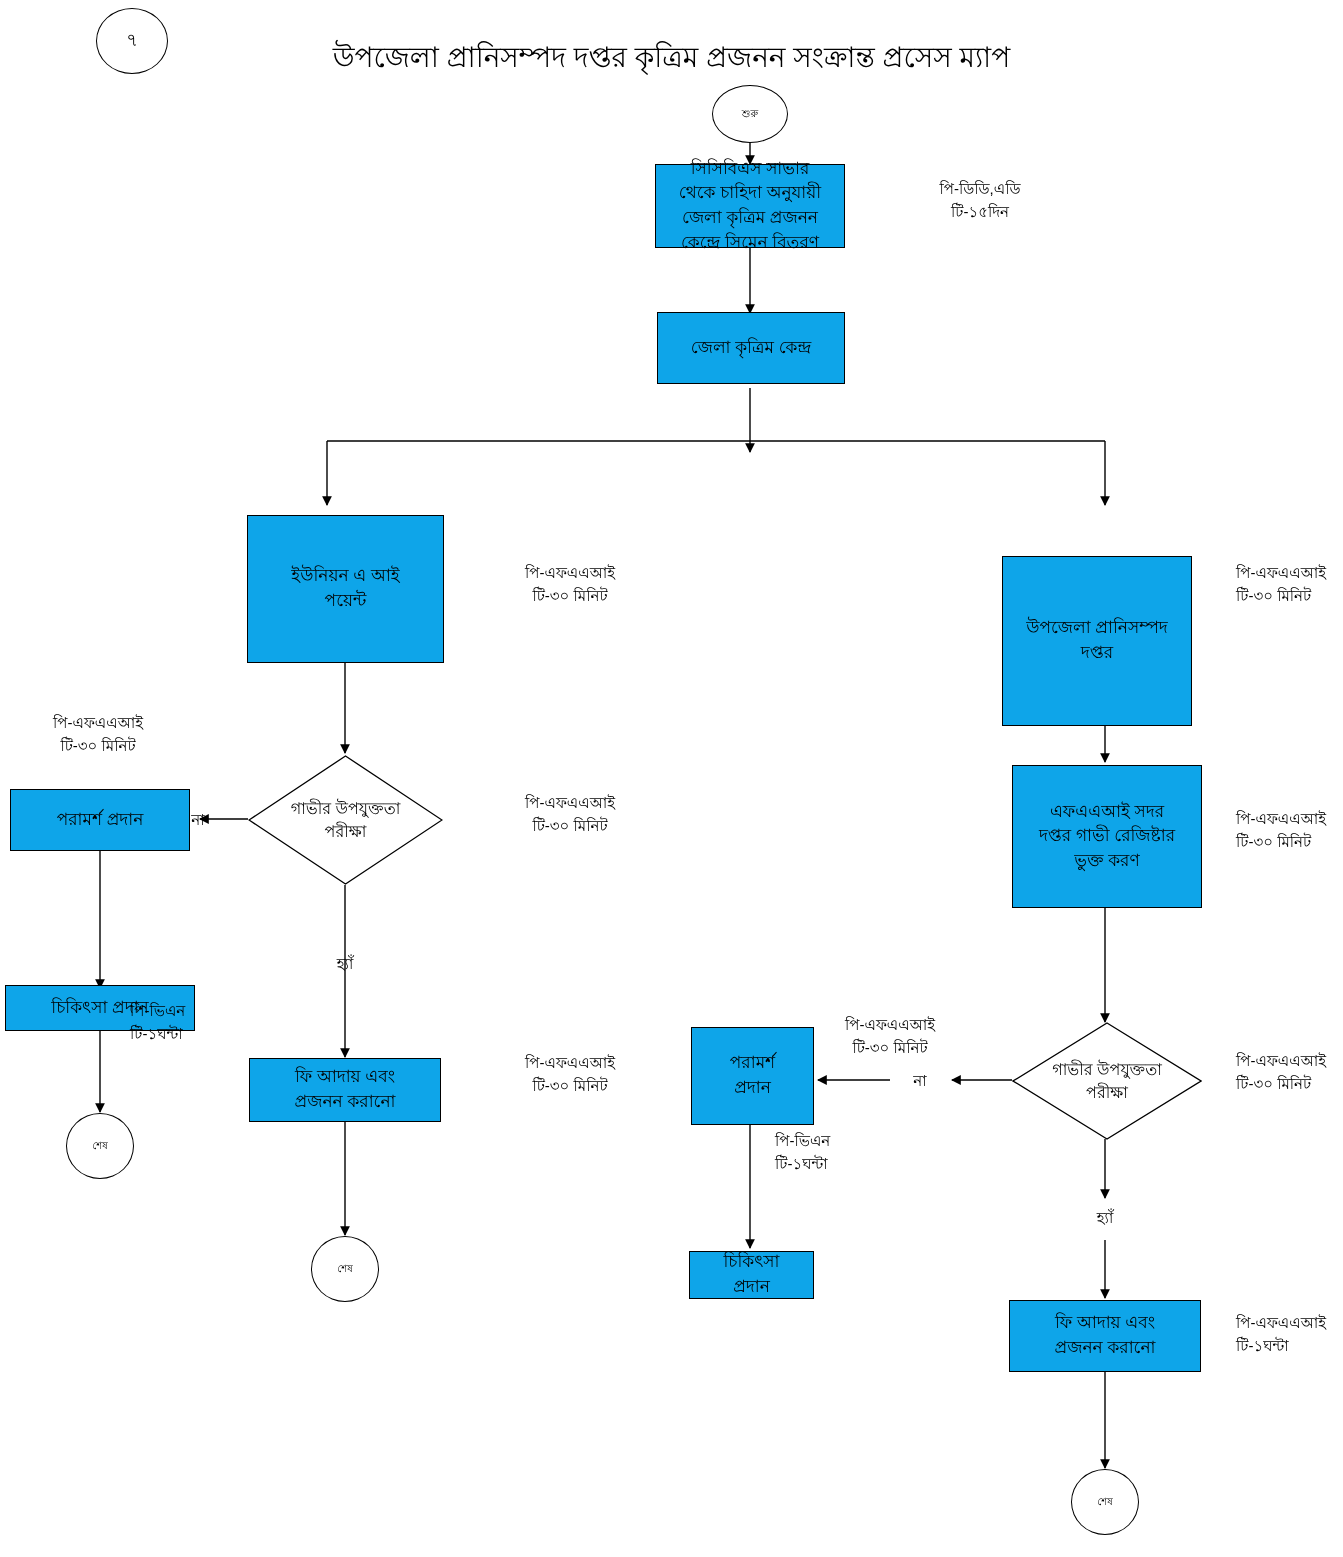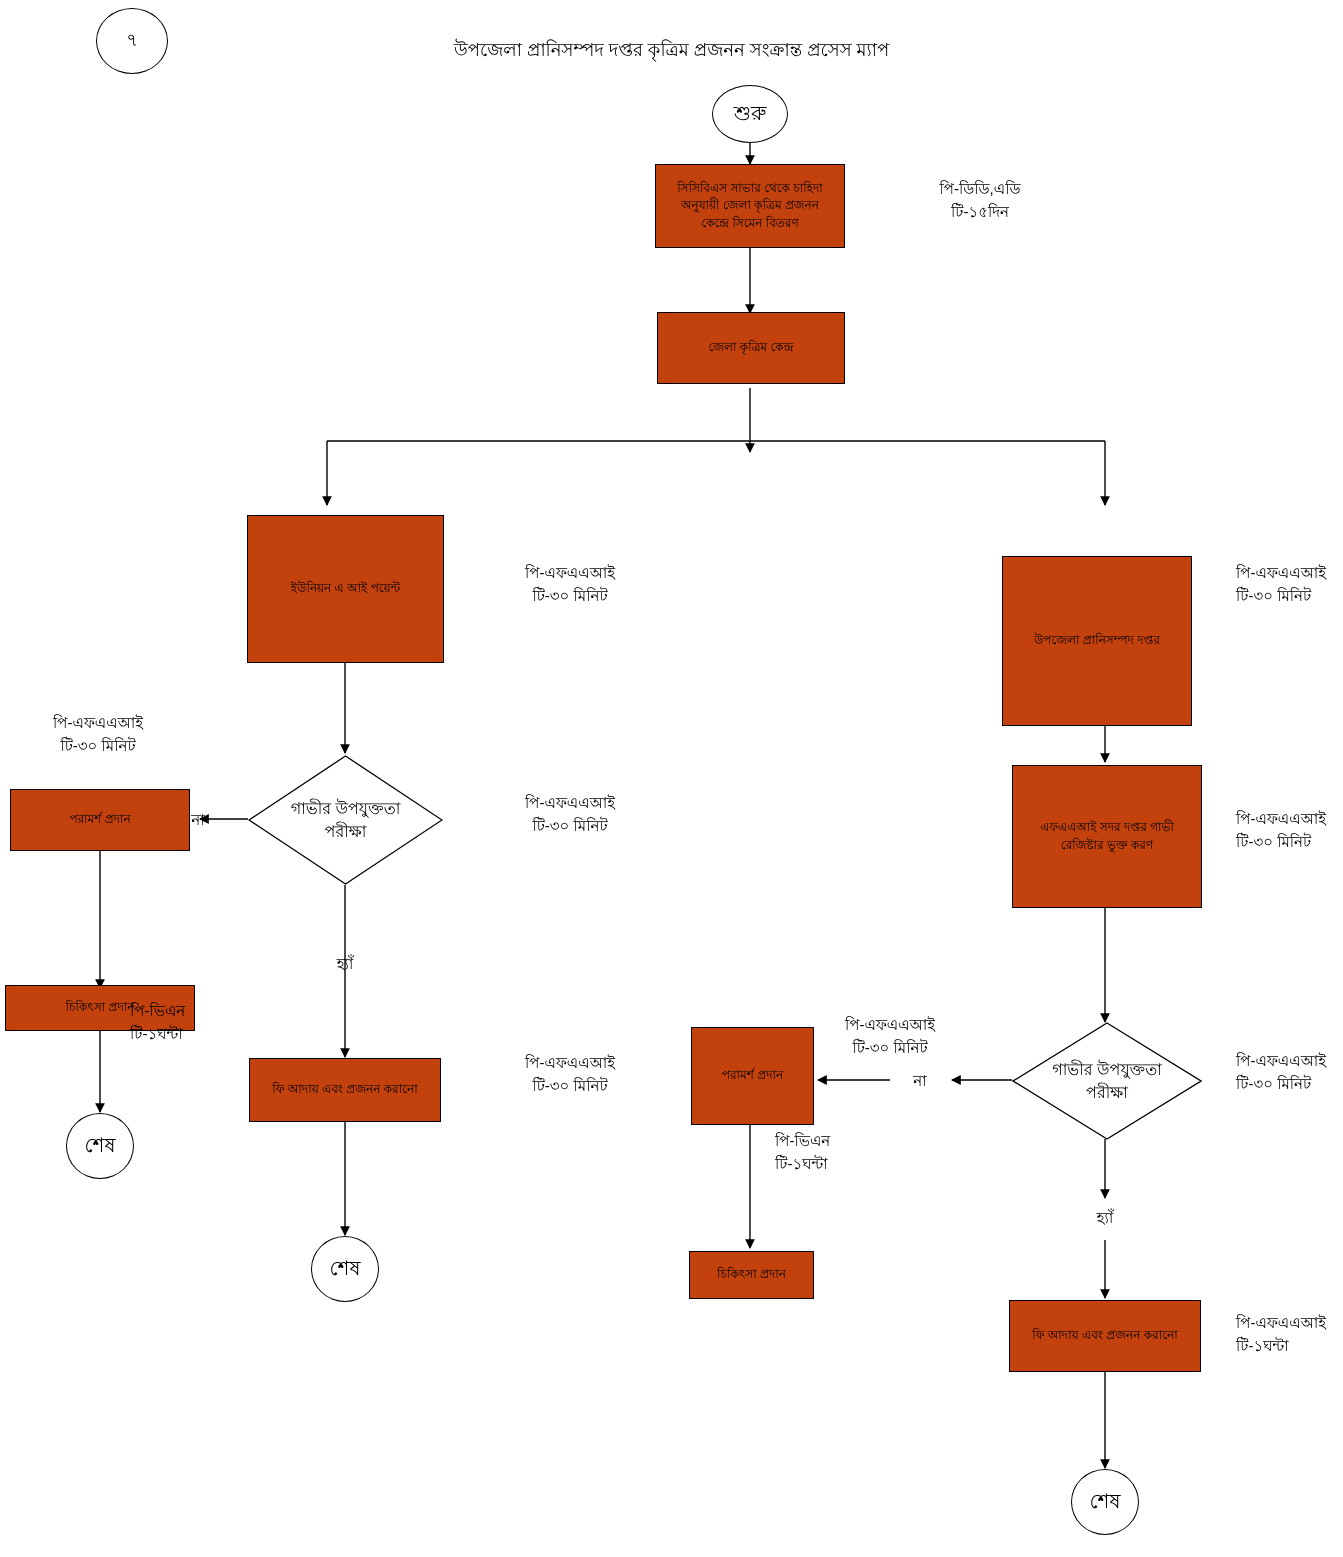--- a/index.html
+++ b/index.html
@@ -14,41 +14,41 @@
     position: relative;
     width: 1343px;
     height: 1557px;
     background: #ffffff;
     overflow: hidden;
   }
   .node {
     position: absolute;
     box-sizing: border-box;
     border: 1px solid #000;
-    background: #c2410c;
+    background: #0ea5e9;
     display: flex;
     align-items: center;
     justify-content: center;
     text-align: center;
     line-height: 1.45;
-    font-size: 12px;
+    font-size: 17px;
     color: #000;
     padding: 2px 21px;
   }
   .terminator {
     position: absolute;
     box-sizing: border-box;
     border: 1px solid #000;
     border-radius: 50%;
     background: #fff;
     display: flex;
     align-items: center;
     justify-content: center;
     text-align: center;
-    font-size: 20px;
+    font-size: 10px;
     color: #000;
   }
   .pagenum {
     position: absolute;
     box-sizing: border-box;
     border: 1px solid #000;
     border-radius: 50%;
     background: #fff;
     display: flex;
     align-items: center;
@@ -88,21 +88,21 @@
     white-space: pre-line;
   }
   .edgelabel {
     position: absolute;
     font-size: 15px;
     color: #000;
     text-align: center;
   }
   .title {
     position: absolute;
-    font-size: 18px;
+    font-size: 28px;
     color: #000;
     text-align: center;
     white-space: nowrap;
   }
   svg.wires {
     position: absolute;
     left: 0; top: 0;
     width: 1343px;
     height: 1557px;
     pointer-events: none;

